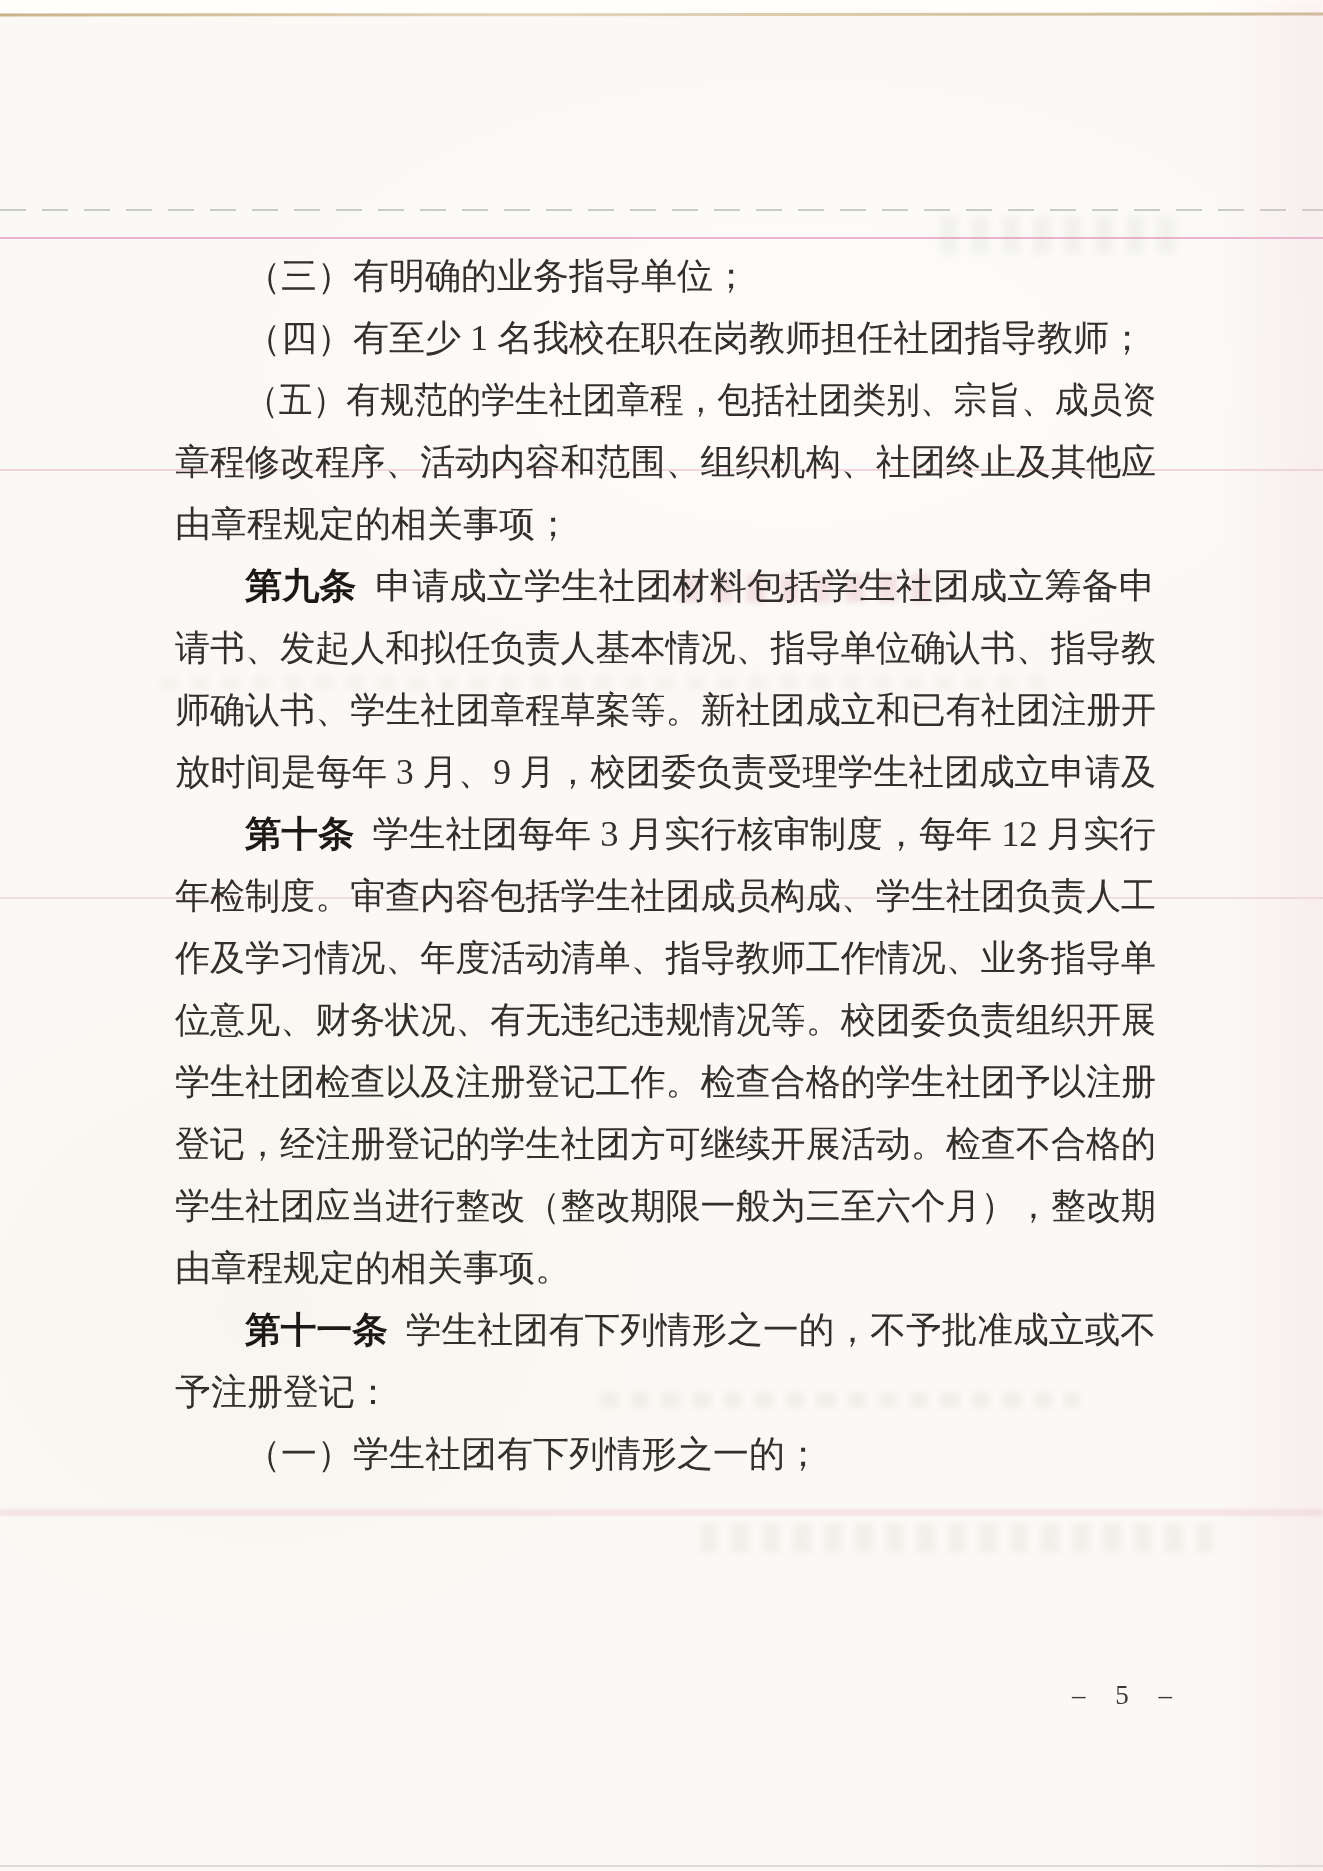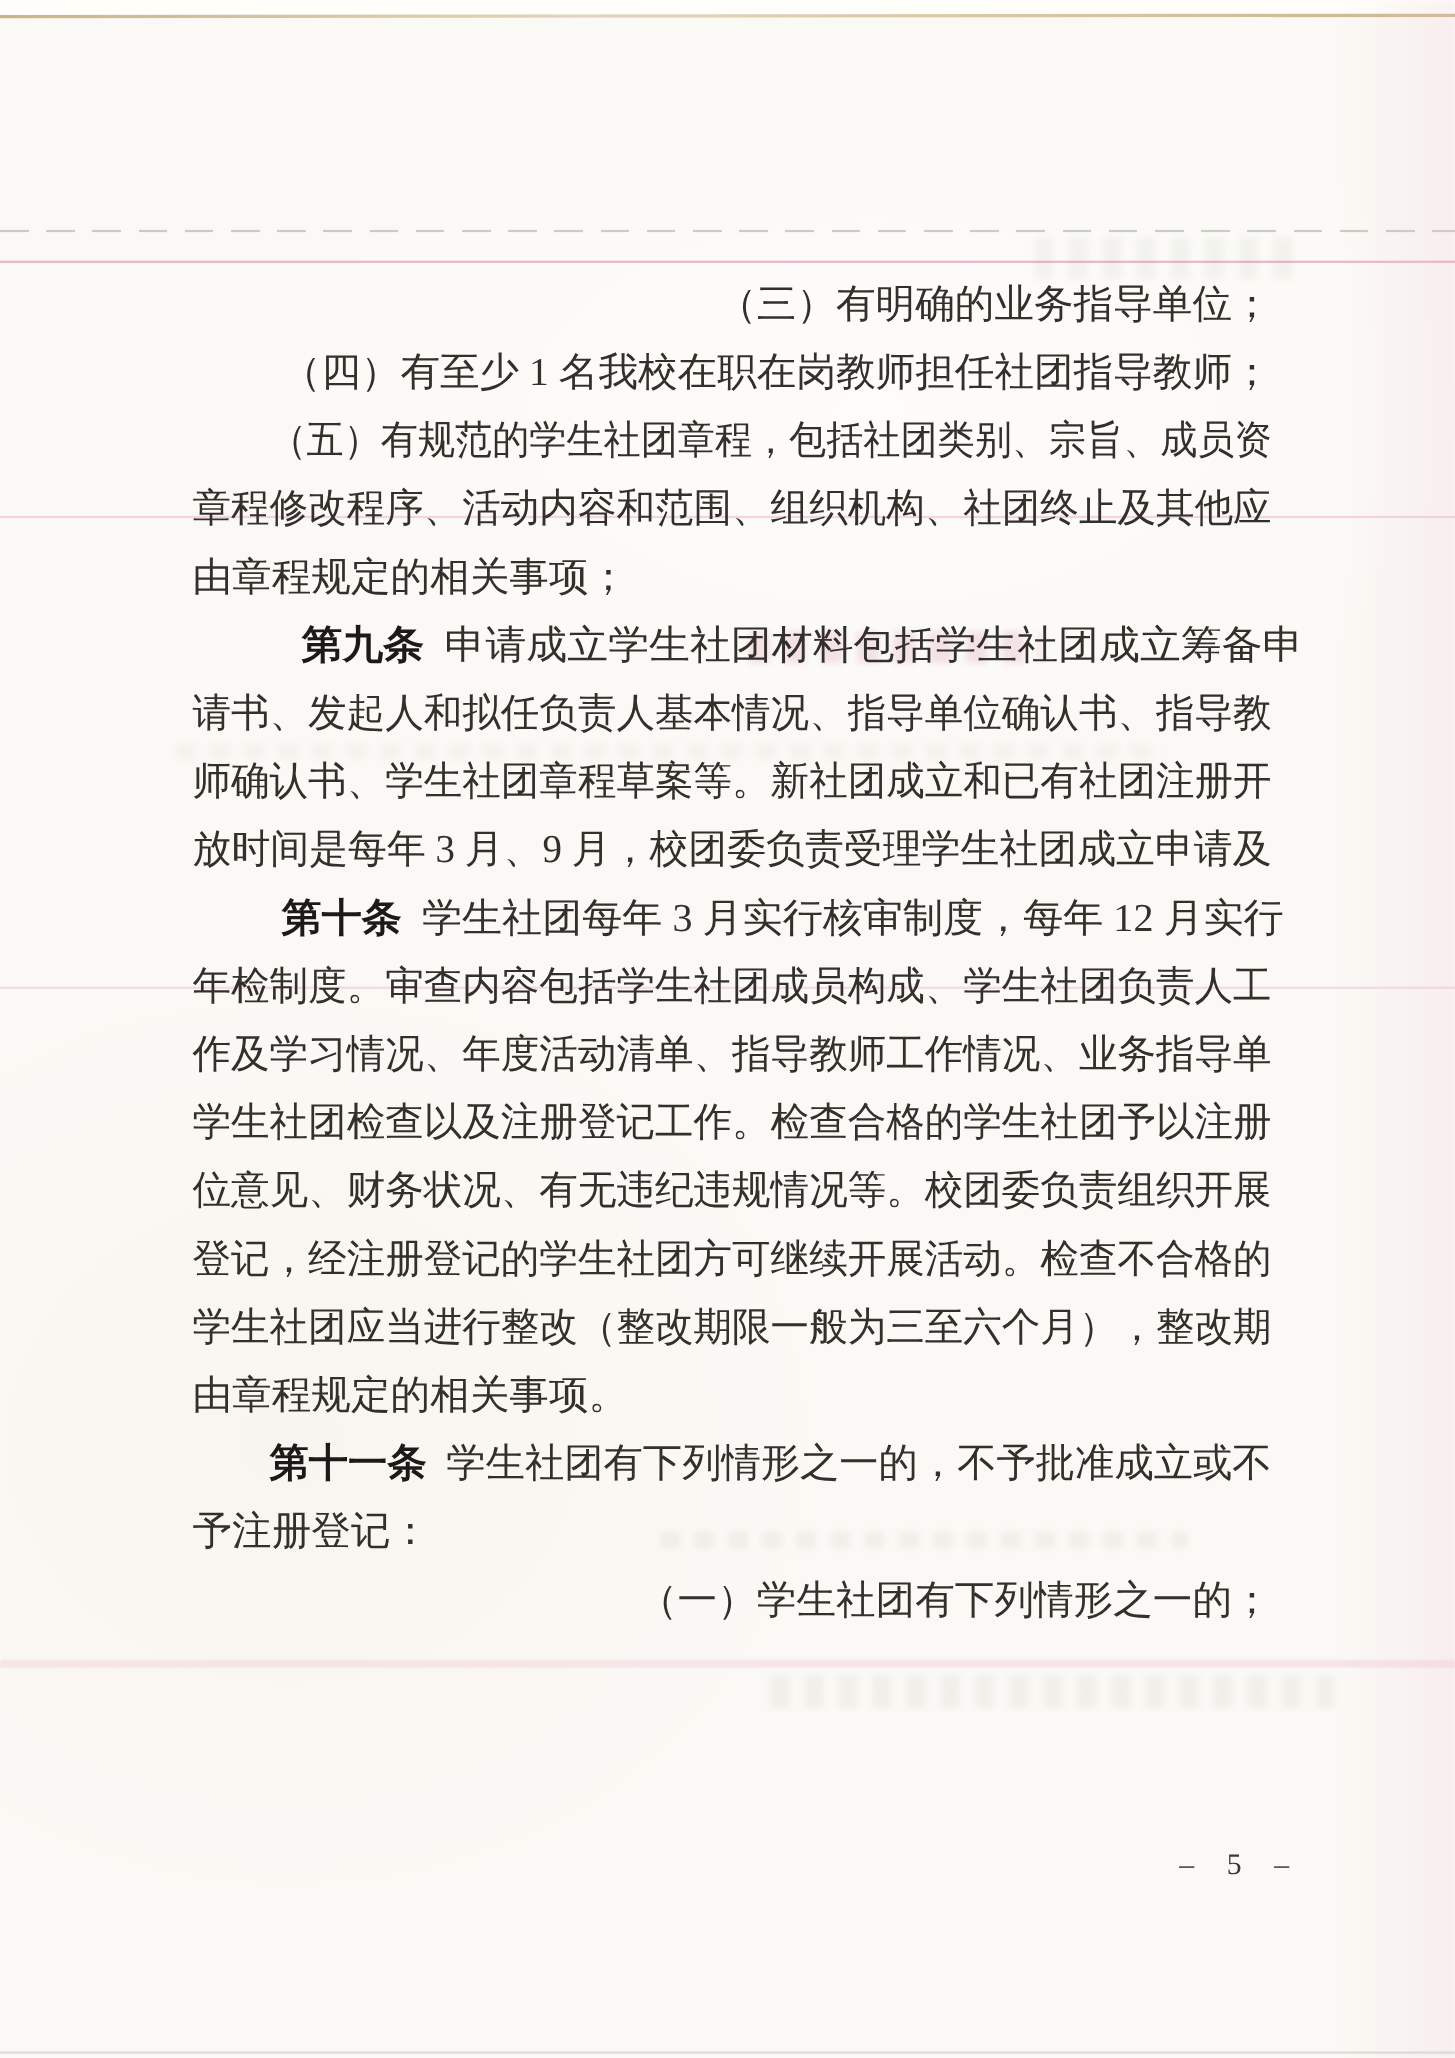--- a/index.html
+++ b/index.html
@@ -36,21 +36,21 @@
   .g1{left:680px;top:574px;width:268px;height:29px;}
   .g2{left:940px;top:216px;width:238px;height:38px;opacity:.22;}
   .g3{left:600px;top:1392px;width:480px;height:16px;opacity:.28;}
   .g4{left:700px;top:1523px;width:520px;height:30px;opacity:.26;}
   .g5{left:160px;top:676px;width:900px;height:14px;opacity:.18;}
   
   .textcol{position:absolute;left:175px;top:245px;width:981px;}
   .line{height:62px;line-height:62px;font-size:36px;color:#33302c;
     white-space:pre;text-align:left;letter-spacing:0;}
   .line .wrap{display:inline-block;white-space:pre;transform-origin:0 50%;}
-  .line.indent{padding-left:70px;text-align:right;}
+  .line.indent{padding-left:70px;}
   .term{font-weight:700;color:#1c1a18;margin-right:.5em;
     font-family:"Liberation Serif","DejaVu Serif",serif;}
   .pagenum{position:absolute;left:1072px;top:1680px;font-size:27px;color:#3a3836;
     letter-spacing:7px;word-spacing:9px;white-space:pre;}
 </style>
 </head>
 <body>
 
 <div class="page">
 
@@ -75,22 +75,22 @@
       <div class="line indent"><span class="wrap" style="transform: scaleX(0.937243);">（五）有规范的学生社团章程，包括社团类别、宗旨、成员资</span></div>
       <div class="line"><span class="wrap" style="transform: scaleX(0.973214);">章程修改程序、活动内容和范围、组织机构、社团终止及其他应</span></div>
       <div class="line"><span class="wrap">由章程规定的相关事项；</span></div>
       <div class="line indent"><span class="wrap" style="transform: scaleX(1.03288);"><span class="term">第九条</span>申请成立学生社团材料包括学生社团成立筹备申</span></div>
       <div class="line"><span class="wrap" style="transform: scaleX(0.973214);">请书、发起人和拟任负责人基本情况、指导单位确认书、指导教</span></div>
       <div class="line"><span class="wrap" style="transform: scaleX(0.973214);">师确认书、学生社团章程草案等。新社团成立和已有社团注册开</span></div>
       <div class="line"><span class="wrap" style="transform: scaleX(0.981982);">放时间是每年 3 月、9 月，校团委负责受理学生社团成立申请及</span></div>
       <div class="line indent"><span class="wrap" style="transform: scaleX(1.01222);"><span class="term">第十条</span>学生社团每年 3 月实行核审制度，每年 12 月实行</span></div>
       <div class="line"><span class="wrap" style="transform: scaleX(0.973214);">年检制度。审查内容包括学生社团成员构成、学生社团负责人工</span></div>
       <div class="line"><span class="wrap" style="transform: scaleX(0.973214);">作及学习情况、年度活动清单、指导教师工作情况、业务指导单</span></div>
+      <div class="line"><span class="wrap" style="transform: scaleX(0.973214);">位意见、财务状况、有无违纪违规情况等。校团委负责组织开展</span></div>
       <div class="line"><span class="wrap" style="transform: scaleX(0.973214);">学生社团检查以及注册登记工作。检查合格的学生社团予以注册</span></div>
-      <div class="line"><span class="wrap" style="transform: scaleX(0.973214);">位意见、财务状况、有无违纪违规情况等。校团委负责组织开展</span></div>
       <div class="line"><span class="wrap" style="transform: scaleX(0.973214);">登记，经注册登记的学生社团方可继续开展活动。检查不合格的</span></div>
       <div class="line"><span class="wrap" style="transform: scaleX(0.973214);">学生社团应当进行整改（整改期限一般为三至六个月），整改期</span></div>
       <div class="line"><span class="wrap">由章程规定的相关事项。</span></div>
       <div class="line indent"><span class="wrap" style="transform: scaleX(0.992375);"><span class="term">第十一条</span>学生社团有下列情形之一的，不予批准成立或不</span></div>
       <div class="line"><span class="wrap">予注册登记：</span></div>
       <div class="line indent"><span class="wrap">（一）学生社团有下列情形之一的；</span></div>
     </main>
 
   <div class="pagenum">– 5 –</div>
 </div>

